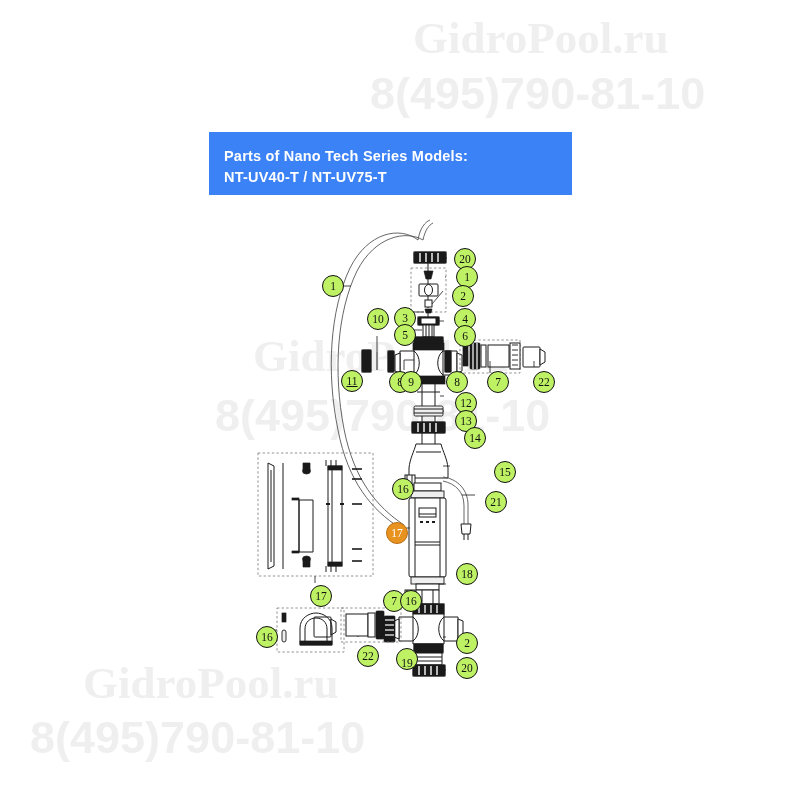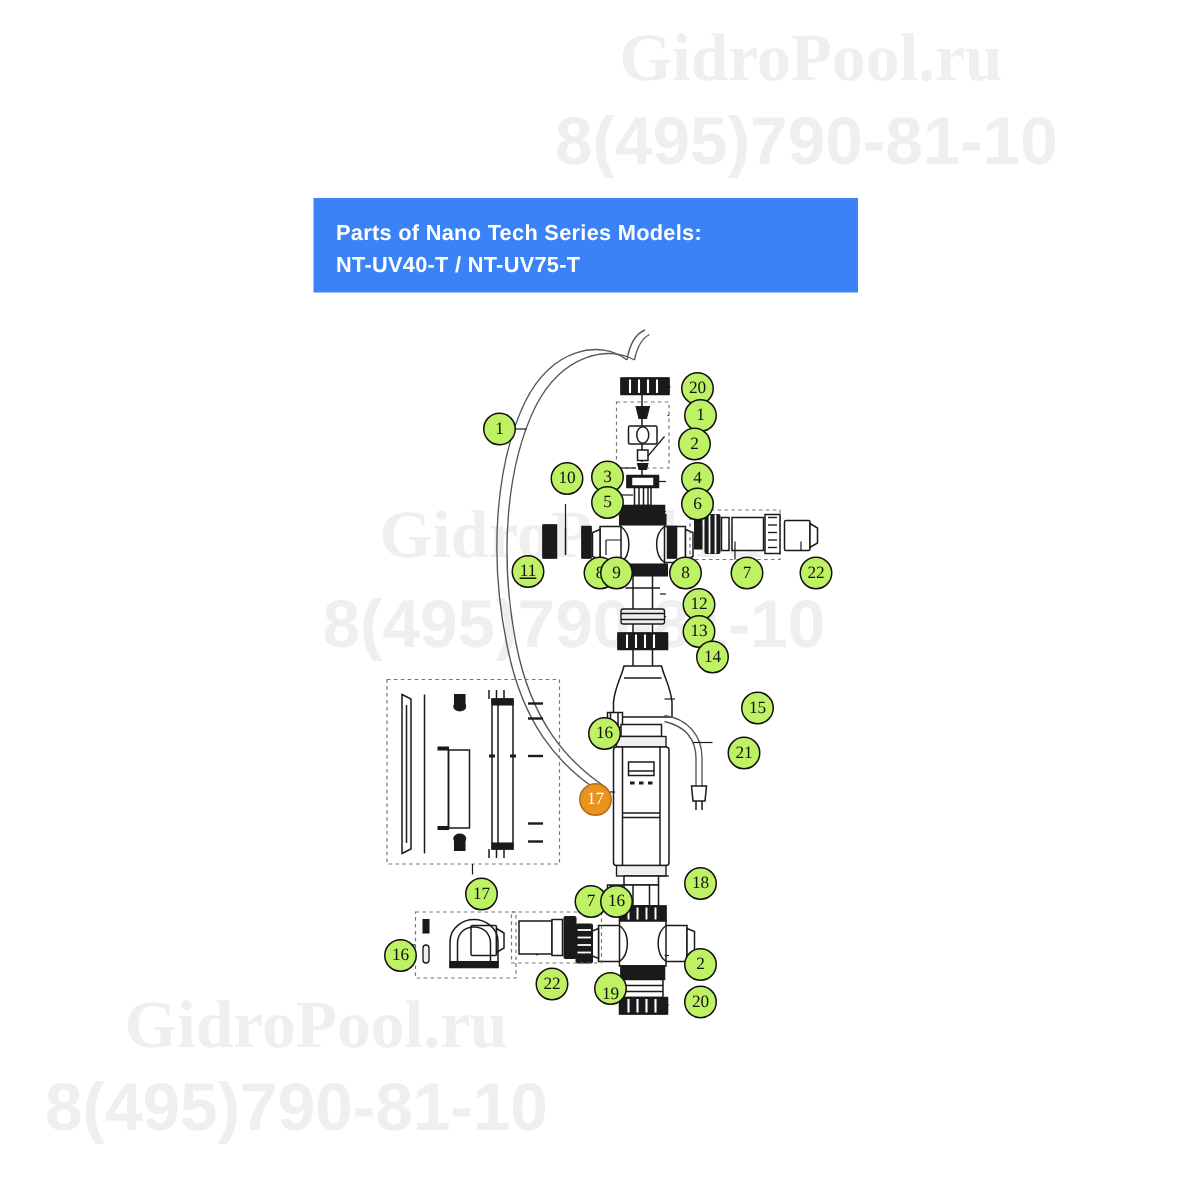--- a/index.html
+++ b/index.html
@@ -521,21 +521,21 @@
       </div>
       <div class="callout" style="left: 392px; top: 478px;">
         <span>16</span>
       </div>
       <div class="callout" style="left: 485px; top: 491px;">
         <span>21</span>
       </div>
       <div class="callout hl" style="left: 386px; top: 522px;">
         <span>17</span>
       </div>
-      <div class="callout" style="left: 456px; top: 578px; justify-content: center;">
+      <div class="callout" style="left: 456px; top: 563px; justify-content: center;">
         <span>18</span>
       </div>
       <div class="callout" style="left: 310px; top: 585px;">
         <span>17</span>
       </div>
       <div class="callout" style="left: 383px; top: 590px;">
         <span>7</span>
       </div>
       <div class="callout" style="left: 400px; top: 590px;">
         <span>16</span>

